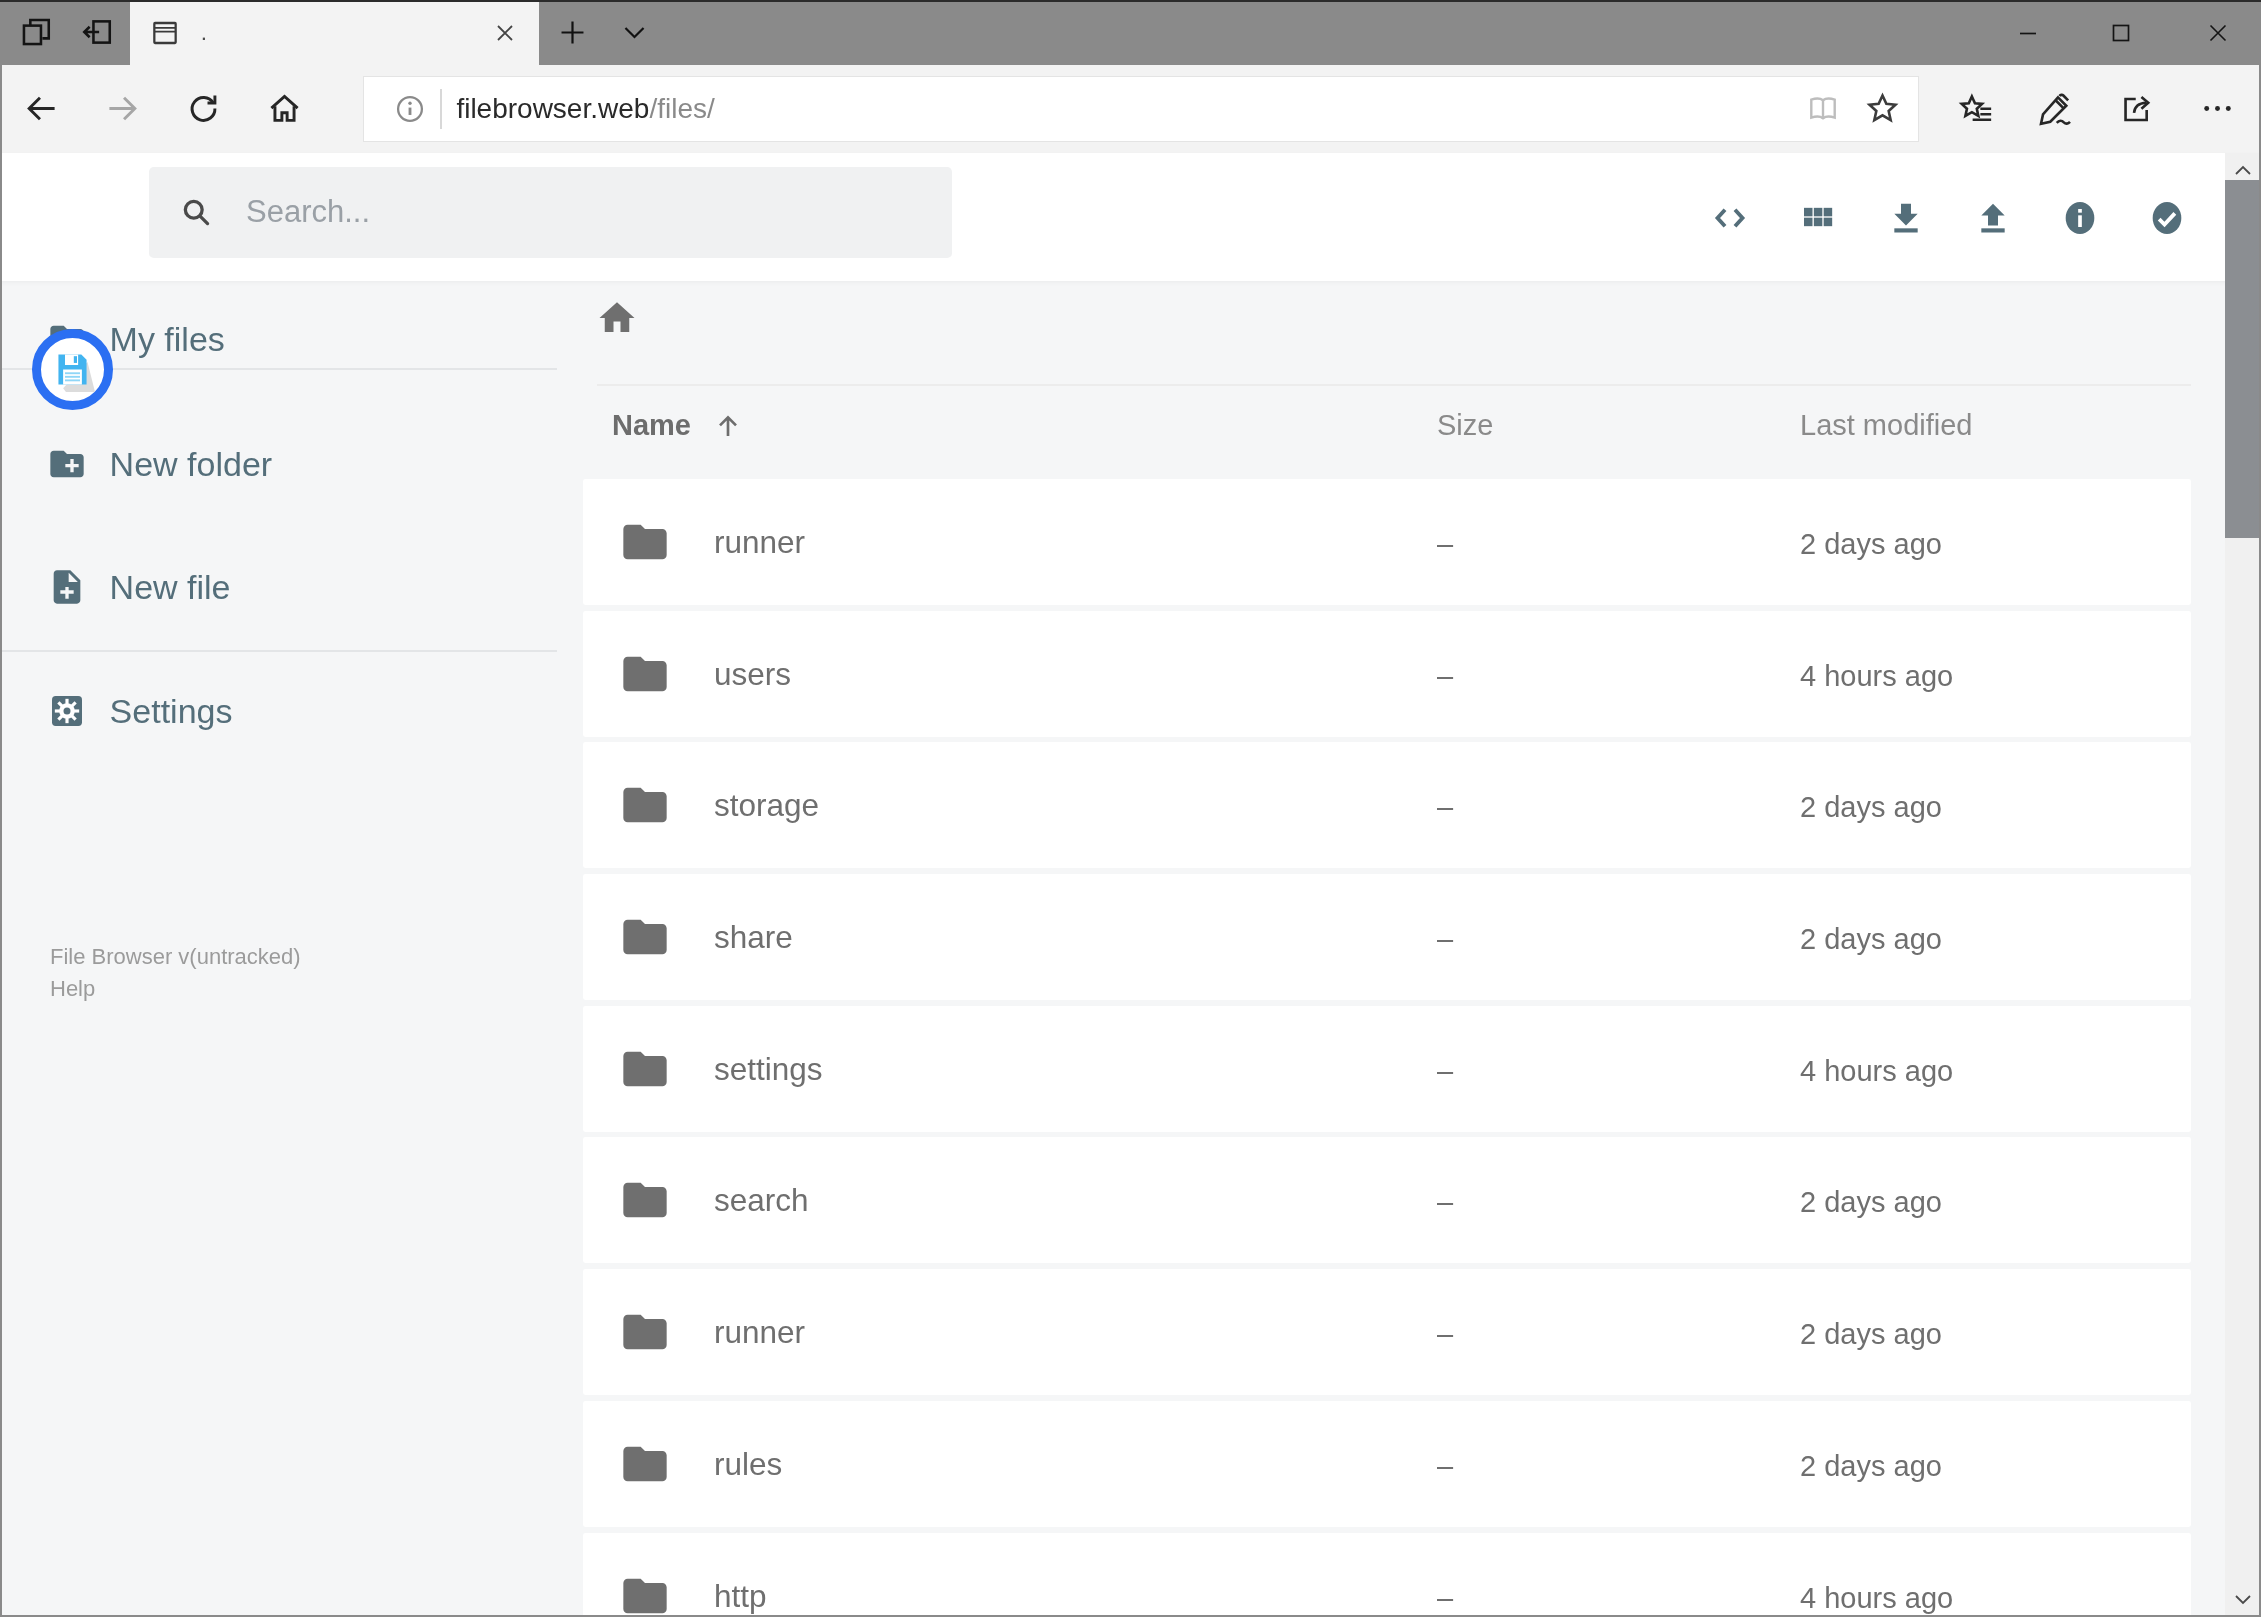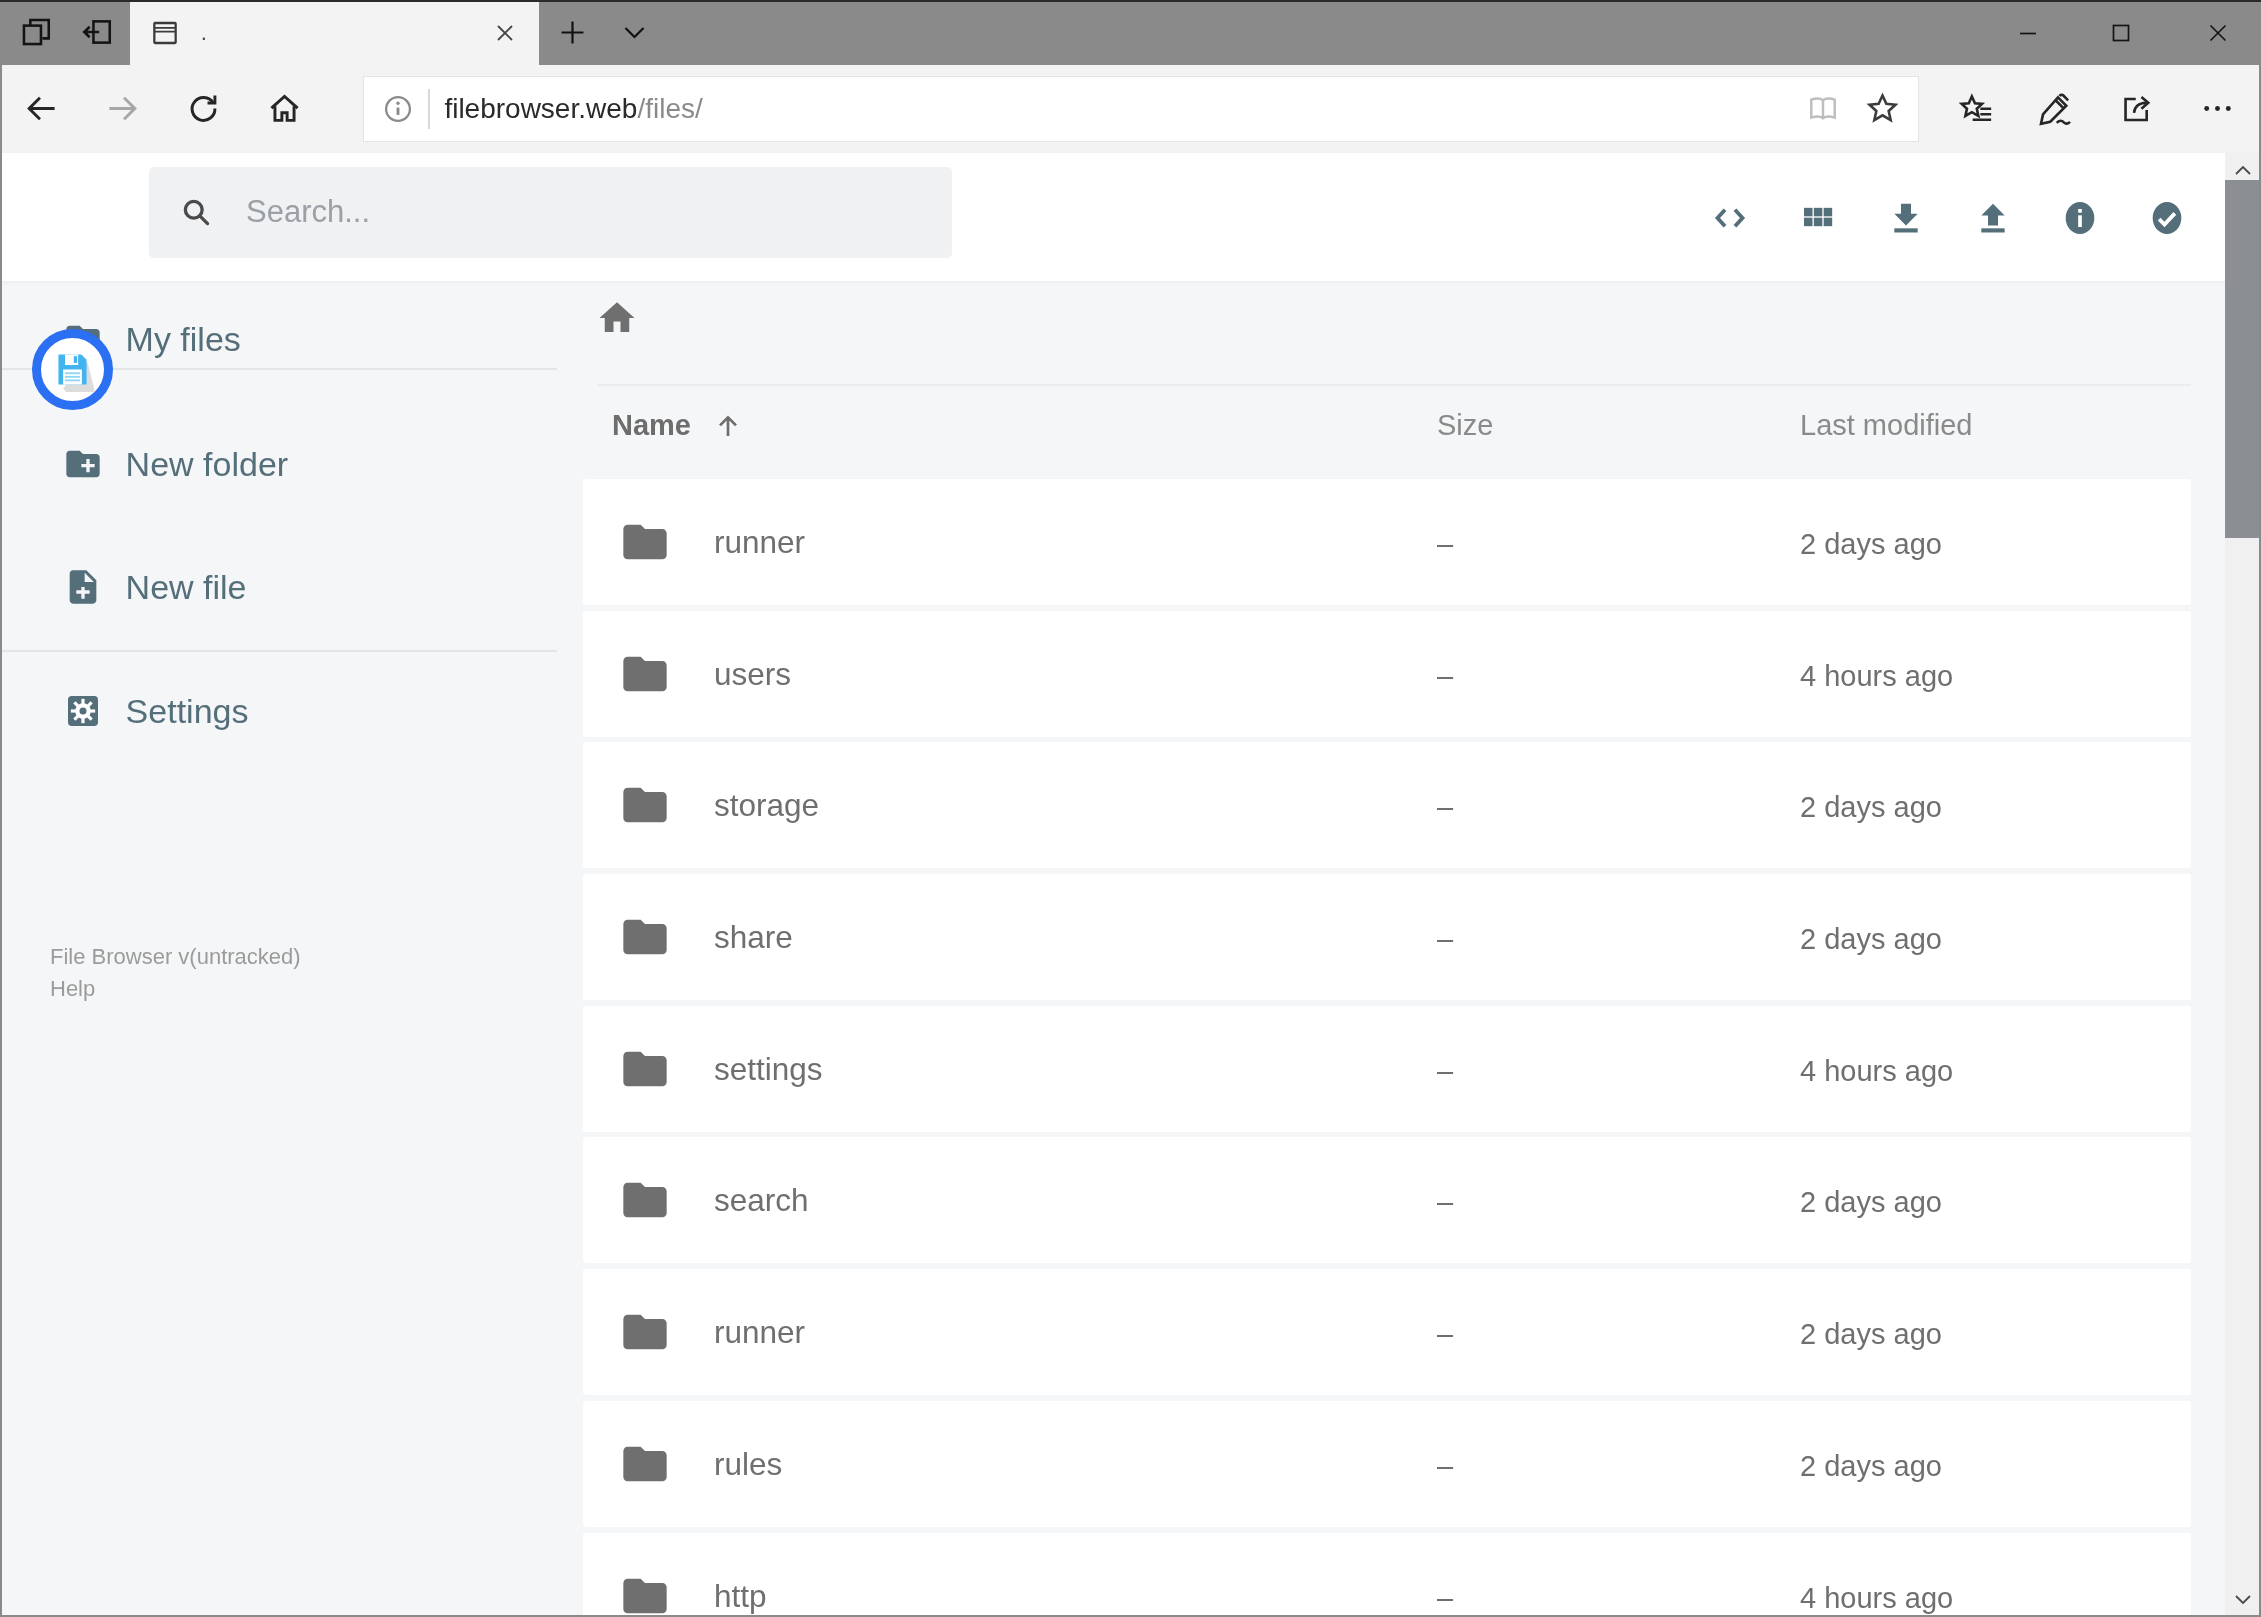--- a/index.html
+++ b/index.html
@@ -21,21 +21,21 @@
   .tab-title { font-size:22.6px; color:#4a4a4a; margin-left:19.4px; flex:1 1 auto; }
   .tab-close { width:36px; height:36px; margin-right:16px; display:flex; align-items:center; justify-content:center; }
   .newtab-btn { position:absolute; left:548px; top:8px; width:48px; height:48px; display:flex; align-items:center; justify-content:center; }
   .tabdrop-btn { position:absolute; left:610px; top:8px; width:48px; height:48px; display:flex; align-items:center; justify-content:center; }
   .win-btn { position:absolute; top:0; width:74px; height:65px; display:flex; align-items:center; justify-content:center; }
 
   
   .addressbar { position:absolute; left:0; top:65px; width:2261px; height:89px; background:#f3f3f3; }
   .nav-btn { position:absolute; top:17px; width:53px; height:53px; display:flex; align-items:center; justify-content:center; }
   .urlbox { position:absolute; left:363px; top:10.5px; width:1556px; height:66px; background:#fff;
-            border:0.8px solid #e4e4e4; display:flex; align-items:center; }
+            border:0.8px solid #e4e4e4; display:flex; align-items:center;padding-left:12px; }
   .url-info { width:45px; height:45px; margin-left:11.3px; display:flex; align-items:center; justify-content:center; }
   .url-sep { width:1.6px; height:40px; background:#d8d8d8; margin:0 14.5px 0 8px; }
   .url-text { font-size:28px; white-space:nowrap; }
   .url-host { color:#2a2a2a; }
   .url-path { color:#8a8a8a; }
   .url-right { margin-left:auto; display:flex; align-items:center; }
   .url-icon-btn { width:48px; height:48px; display:flex; align-items:center; justify-content:center; margin-right:11.3px; }
   .toolbar-btn { position:absolute; top:17px; width:57px; height:53px; display:flex; align-items:center; justify-content:center; }
 
   
@@ -49,21 +49,21 @@
   .search-input { flex:1 1 auto; border:none; outline:none; background:transparent; margin-left:32px;
                   font-size:31px; color:#555; font-family:"Liberation Sans",sans-serif; }
   .search-input::placeholder { color:#9aa0a6; opacity:1; }
   .action-btn { position:absolute; top:34px; width:61px; height:61px; display:flex; align-items:center; justify-content:center; }
 
   
   .workspace { position:absolute; left:0; top:281px; width:2261px; height:1336px; background:#f5f6f7; }
 
   
   .sidebar-item { position:absolute; left:0; width:557px; height:68px; display:flex; align-items:center;
-                  padding-left:63px; cursor:pointer; }
+                  padding-left:47px; cursor:pointer; }
   .sidebar-item .label { font-size:34px; color:#546e7a; margin-left:22.6px; }
   .sb-divider { position:absolute; left:0; width:557px; height:1.6px; background:#e3e5e7; }
   .sb-footer { position:absolute; left:50px; top:660px; font-size:22px; color:#9b9b9b; line-height:32px; }
 
   
   .breadcrumb-home { position:absolute; left:594px; top:14.5px; width:45px; height:45px; display:flex; align-items:center; justify-content:center; }
   .list-divider { position:absolute; left:597px; top:103px; width:1594px; height:1.6px; background:#ececec; }
   .col-head { position:absolute; top:126px; font-size:29px; color:#8a8a8a; line-height:37px; }
   .col-head.name { left:612px; color:#6d6d6d; font-weight:bold; display:flex; align-items:center; }
   .col-head.size { left:1437px; }

